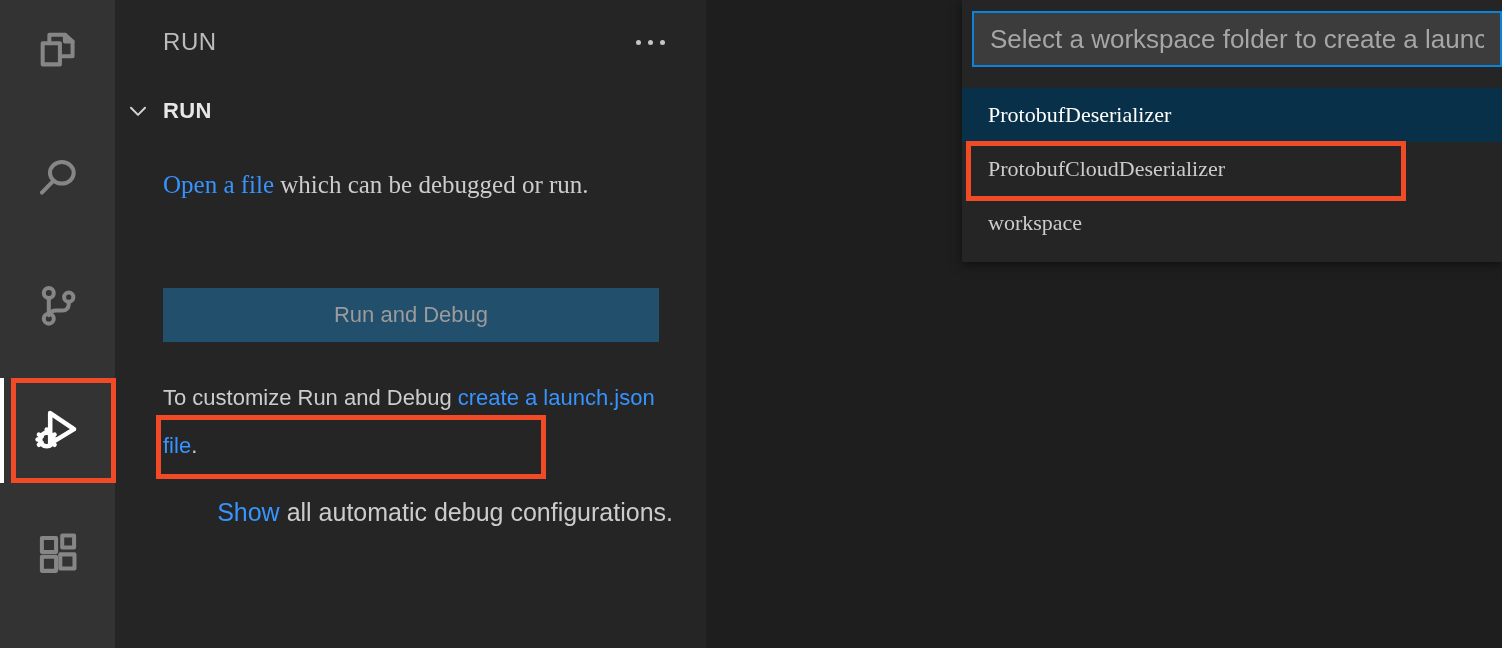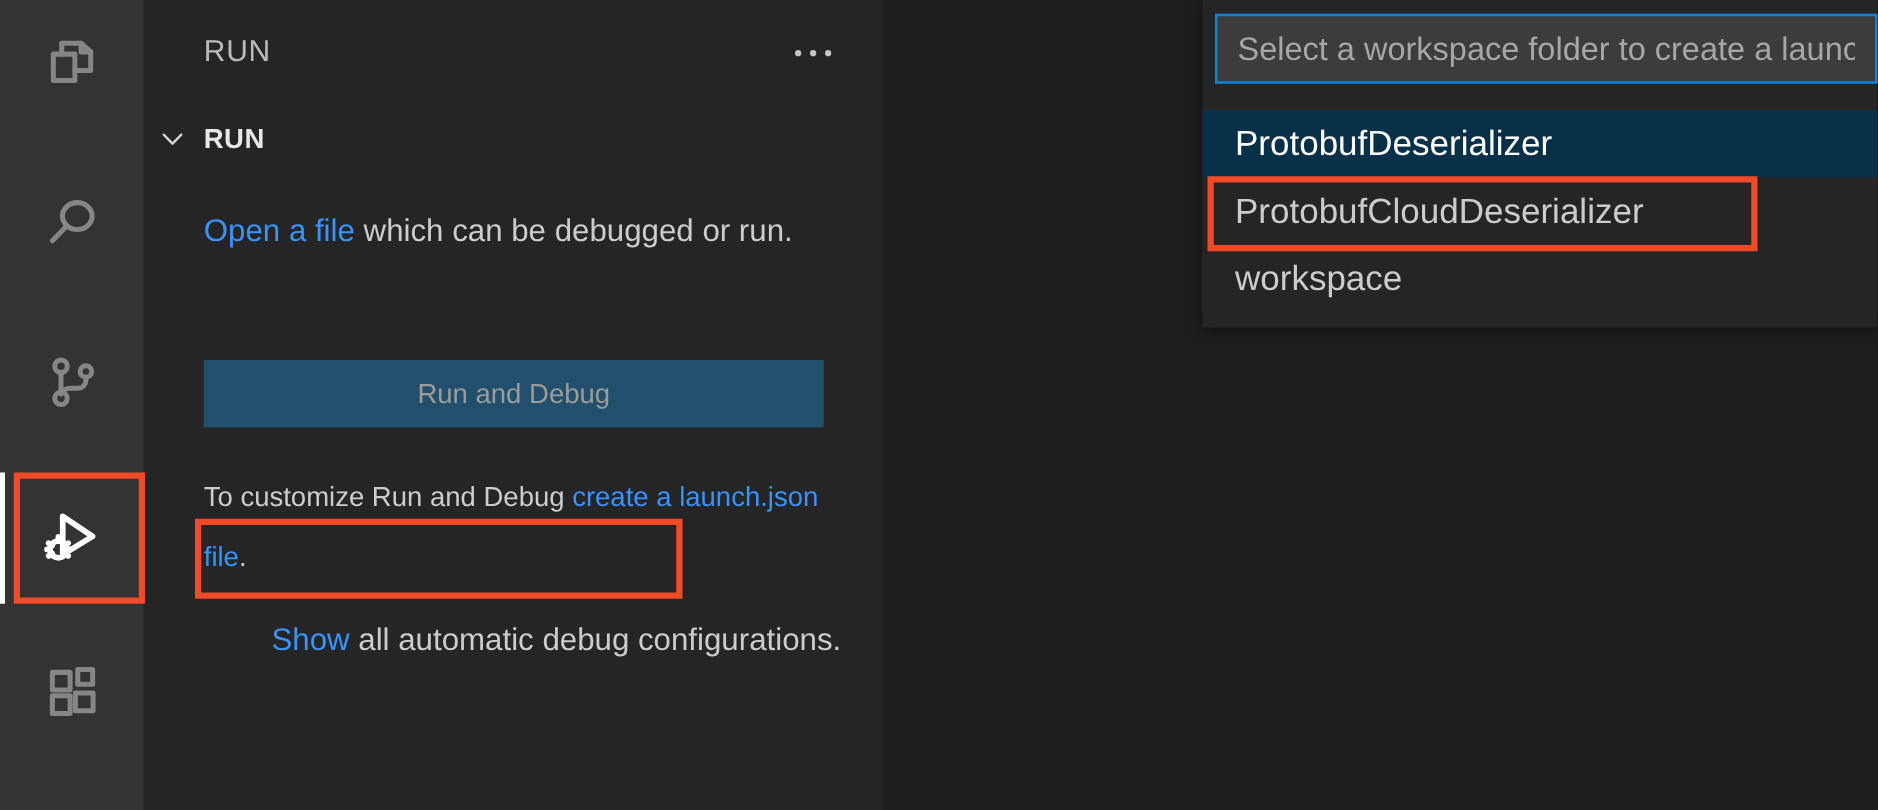--- a/index.html
+++ b/index.html
@@ -62,21 +62,21 @@
   .sb-section-label {
     font-size: 22px; font-weight: bold; color: #e7e7e7;
     letter-spacing: 0.4px;
   }
   .welcome {
     position: absolute; left: 48px; top: 164px;
     width: 500px;
     font-size: 25px; line-height: 42px;
     color: #cccccc;
   }
-  .welcome p { margin: 0 0 26px 0; }
+  .welcome p { margin: 0 0 26px 0; font-family: Liberation Serif, serif; }
   .welcome a { color: #3794ff; text-decoration: none; }
   .btn-rundebug {
     position: absolute; left: 48px; top: 288px;
     width: 496px; height: 54px;
     background: #22506c;
     color: #9b9b9b;
     font-size: 22px;
     display: flex; align-items: center; justify-content: center;
     border: none;
   }
@@ -124,23 +124,24 @@
   }
   .qp-input::placeholder { color: #a6a6a6; opacity: 1; }
   .qp-list {
     position: absolute; left: 0; top: 88px;
     width: 540px;
   }
   .qp-row {
     height: 54px;
     display: flex; align-items: center;
     padding-left: 26px;
-    font-size: 28px;
+    font-size: 22px;
     color: #cccccc;
     background: #252526;
+    font-family: Liberation Serif, serif;
   }
   .qp-row.selected { background: #093049; color: #ffffff; }
 
   
   .annot {
     position: absolute;
     border: 5px solid #f04a26;
     pointer-events: none;
   }
 </style>

